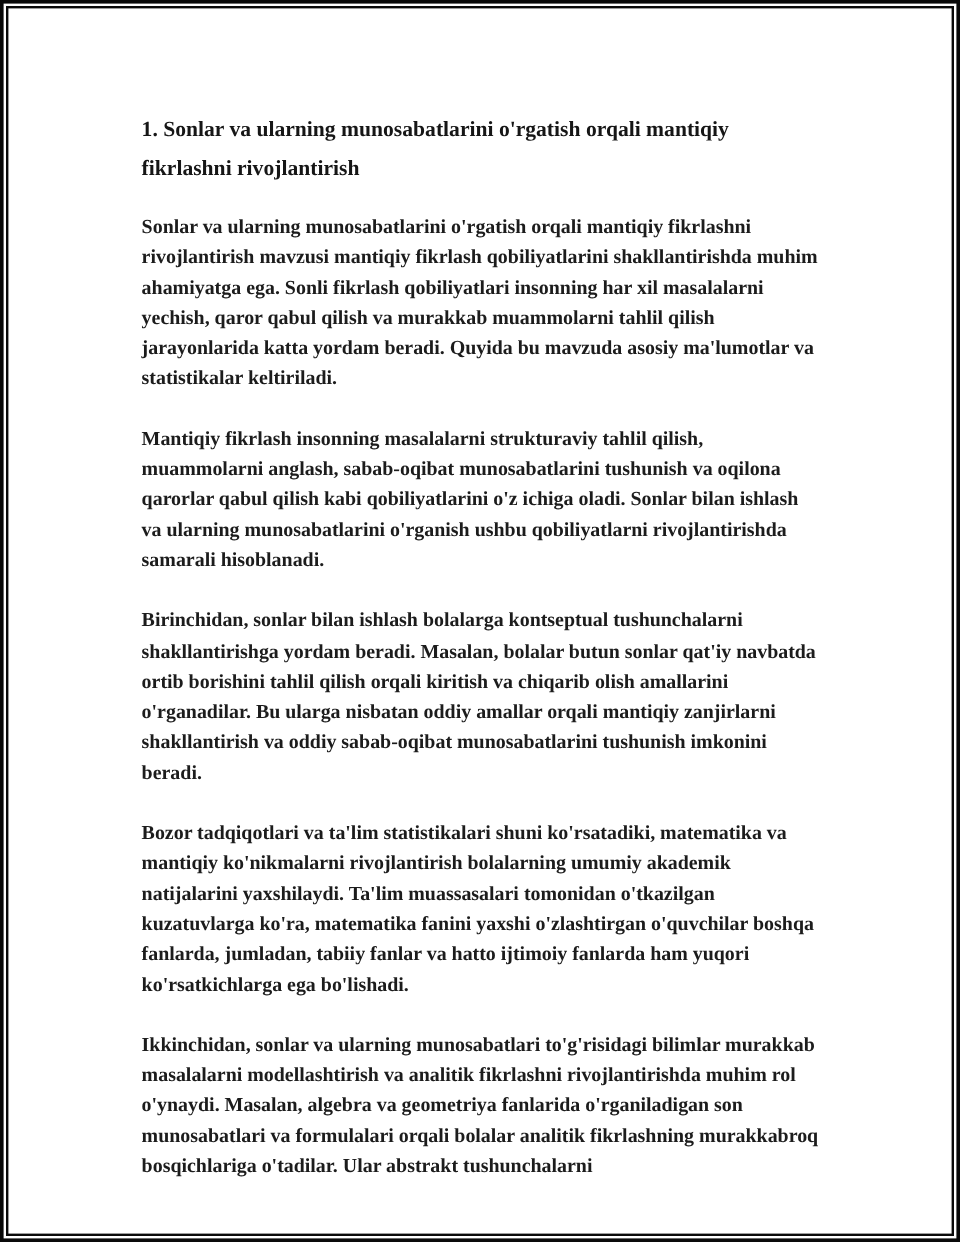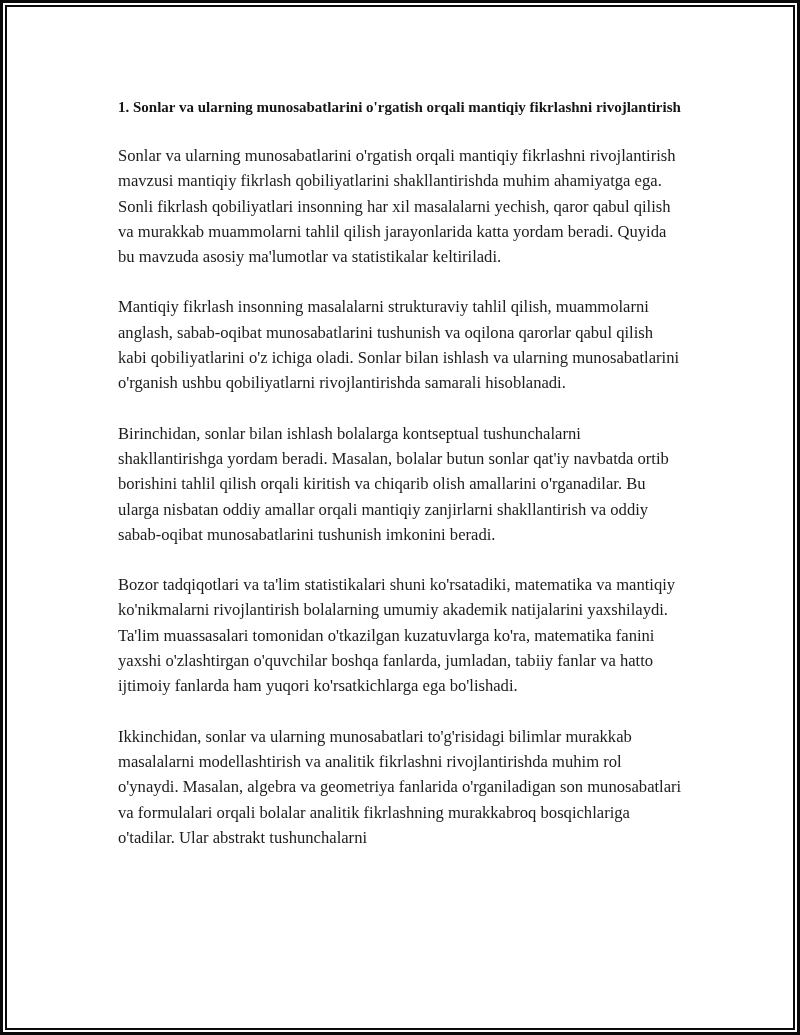--- a/index.html
+++ b/index.html
@@ -22,29 +22,29 @@
     height: 100%;
     box-sizing: border-box;
     border: 2px solid #0a0a0a;
     background: #ffffff;
     padding: 84px 110px 40px 111px;
     overflow: hidden;
   }
   .doc-title {
     font-family: "Liberation Serif", "DejaVu Serif", serif;
     font-weight: 700;
-    font-size: 15px;
+    font-size: 18px;
     line-height: 33px;
     color: #161616;
     margin: 0 0 19px 0;
     max-width: 570px;
   }
   .doc-paragraph {
     font-family: "Liberation Serif", "DejaVu Serif", serif;
-    font-weight: 400;
+    font-weight: 700;
     font-size: 16.6px;
     line-height: 25.3px;
     color: #1c1c1c;
     margin: 0 0 25px 0;
     max-width: 568px;
     text-align: left;
   }
 </style>
 </head>
 <body>

